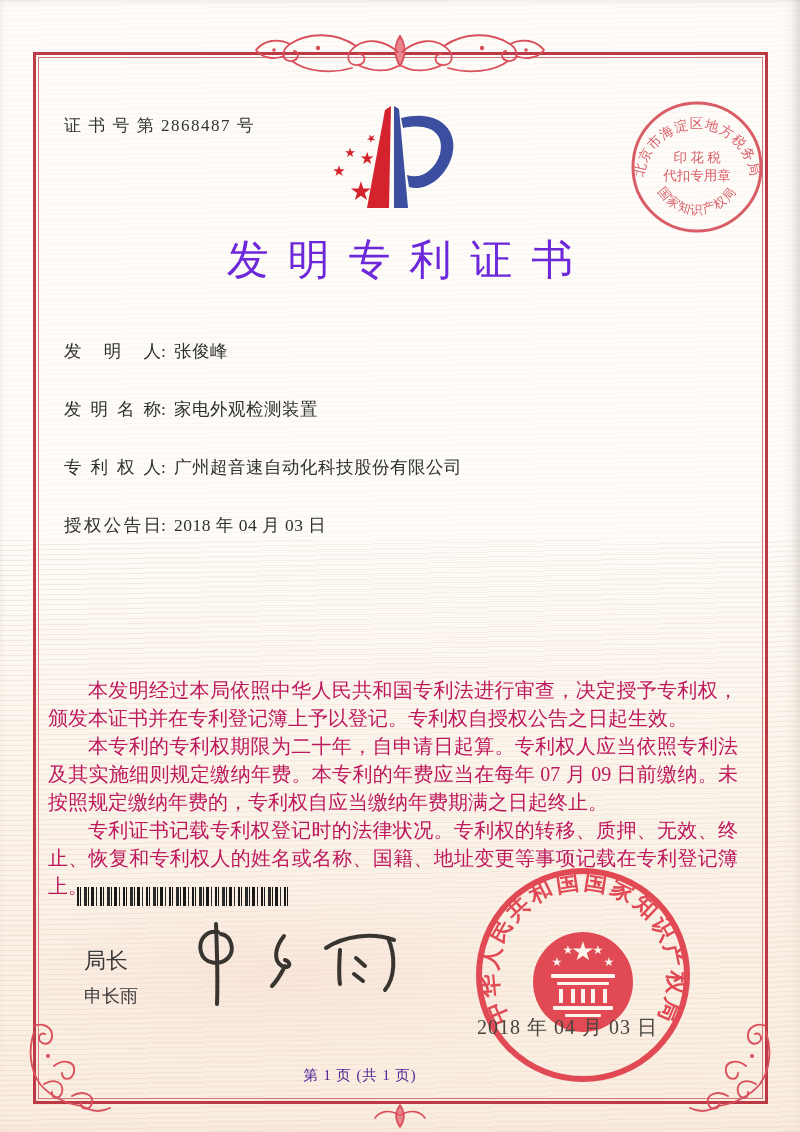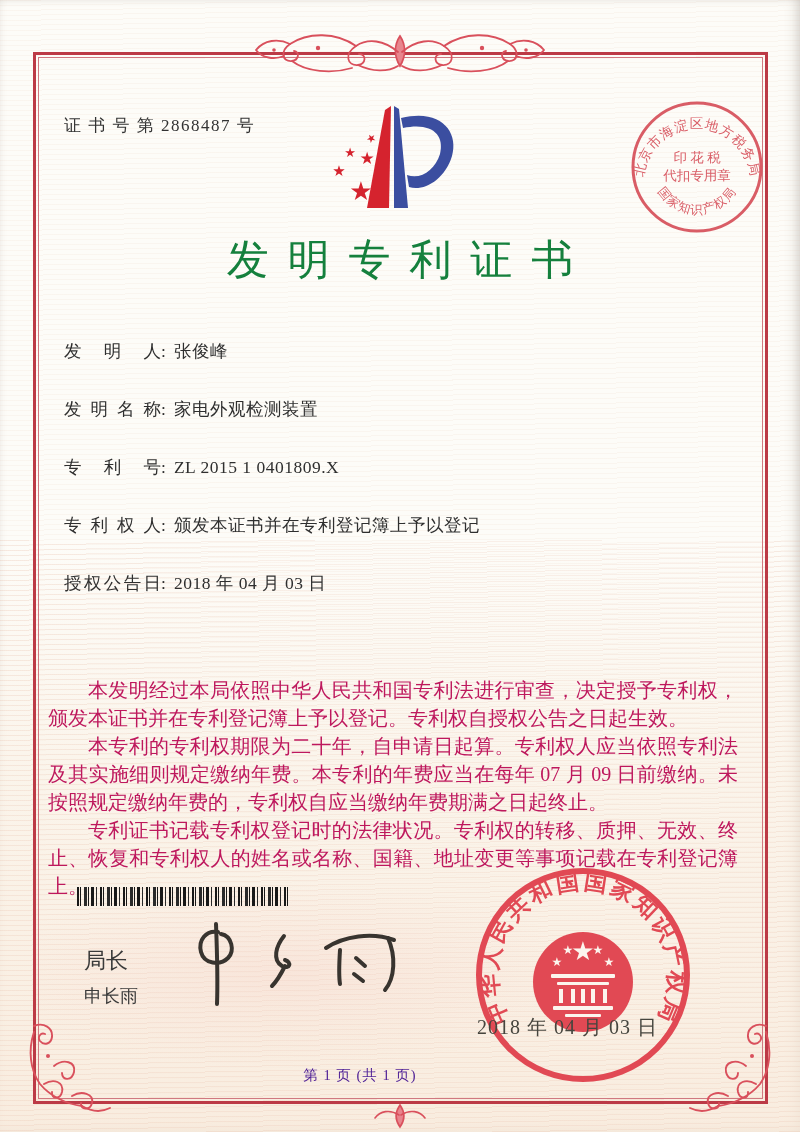--- a/index.html
+++ b/index.html
@@ -27,21 +27,21 @@
   .frame-inner{ position:absolute; inset:2px; border:1px solid #d07880; }
 
   .orn{ position:absolute; z-index:2; }
 
   
   .cert-no{ position:absolute; left:64px; top:114px; z-index:3;
     font-size:17px; letter-spacing:1.5px; color:#323232; }
   .logo{ position:absolute; left:323px; top:90px; z-index:3; }
   .tax-stamp{ position:absolute; left:626px; top:96px; z-index:3; opacity:.92; }
   .title{ position:absolute; left:0; width:800px; top:232px; z-index:3;
-    text-align:center; font-size:42px; color:#15803d; font-weight:500;
+    text-align:center; font-size:42px; color:#6d28d9; font-weight:500;
     letter-spacing:.45em; text-indent:.45em; }
 
   
   .fields{ position:absolute; left:64px; top:339px; z-index:3; }
   .field-row{ margin-bottom:34px; font-size:17.5px; color:#2f2f2f; height:24px; }
   .field-label{ display:inline-block; width:97px; text-align:justify; text-align-last:justify; }
   .field-colon{ display:inline-block; margin-right:8px; }
   .field-value{ letter-spacing:.5px; }
 
   
@@ -174,24 +174,21 @@
   <div class="title">发明专利证书</div>
 
   <div class="fields">
     <div class="field-row">
       <span class="field-label">发明人</span><span class="field-colon">:</span><span class="field-value">张俊峰</span>
     </div>
     <div class="field-row">
       <span class="field-label">发明名称</span><span class="field-colon">:</span><span class="field-value">家电外观检测装置</span>
     </div>
     <div class="field-row">
-      <span class="field-label">专利号</span><span class="field-colon">:</span><span class="field-value">ZL 2015 1 0401809.X</span>
-    </div>
-    <div class="field-row">
-      <span class="field-label">专利权人</span><span class="field-colon">:</span><span class="field-value">颁发本证书并在专利登记簿上予以登记</span>
+      <span class="field-label">专利权人</span><span class="field-colon">:</span><span class="field-value">广州超音速自动化科技股份有限公司</span>
     </div>
     <div class="field-row">
       <span class="field-label">授权公告日</span><span class="field-colon">:</span><span class="field-value">2018 年 04 月 03 日</span>
     </div>
   </div>
 
   <div class="body-text">
     <p>本发明经过本局依照中华人民共和国专利法进行审查，决定授予专利权，颁发本证书并在专利登记簿上予以登记。专利权自授权公告之日起生效。</p>
     <p>本专利的专利权期限为二十年，自申请日起算。专利权人应当依照专利法及其实施细则规定缴纳年费。本专利的年费应当在每年 07 月 09 日前缴纳。未按照规定缴纳年费的，专利权自应当缴纳年费期满之日起终止。</p>
     <p>专利证书记载专利权登记时的法律状况。专利权的转移、质押、无效、终止、恢复和专利权人的姓名或名称、国籍、地址变更等事项记载在专利登记簿上。</p>

